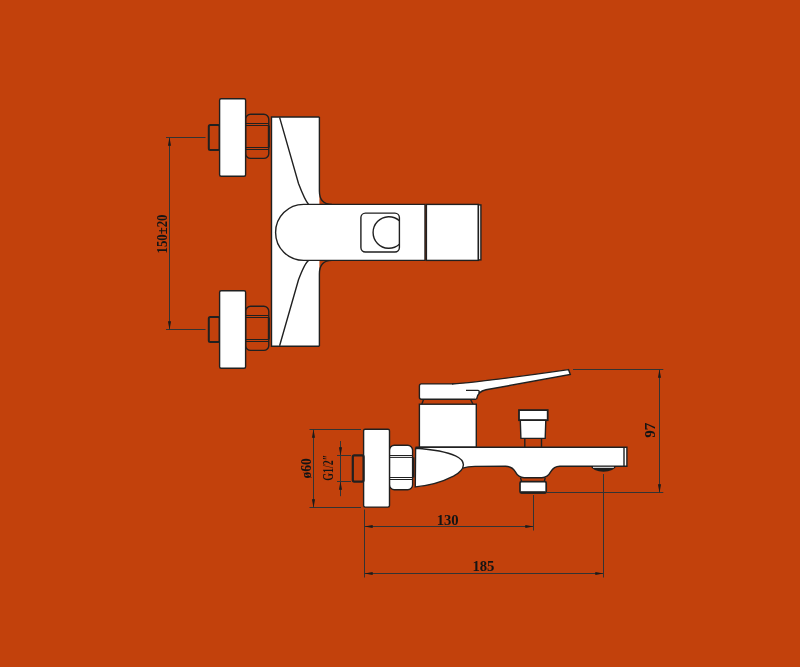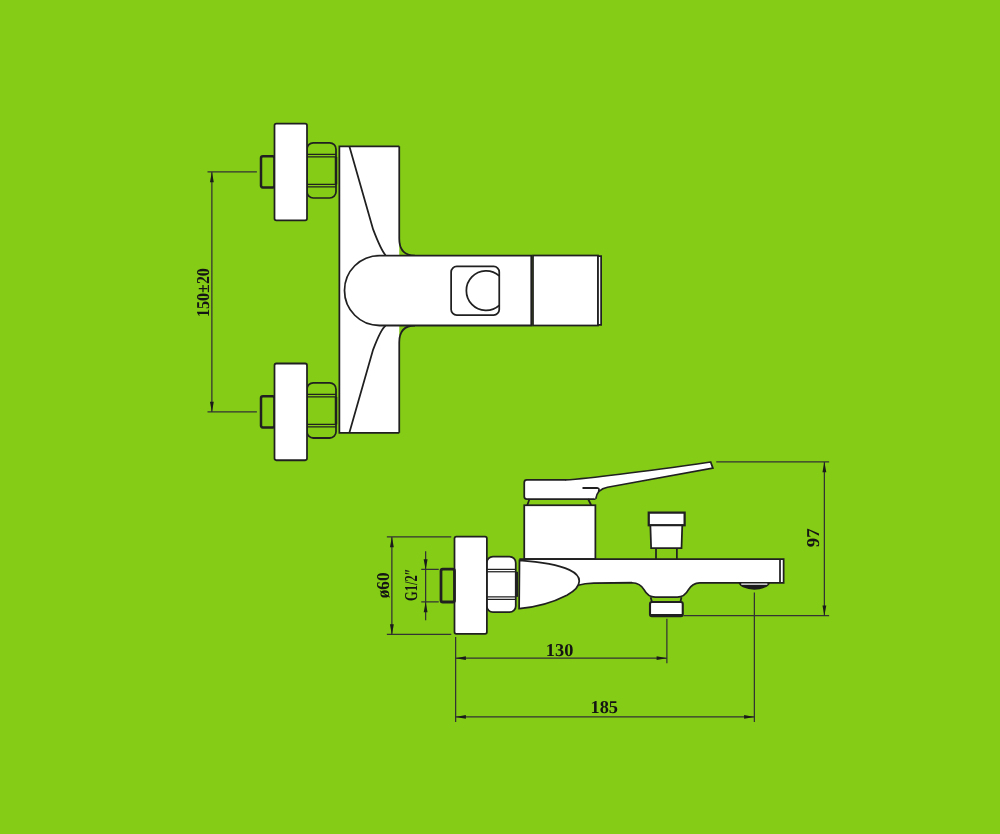--- a/index.html
+++ b/index.html
@@ -1,16 +1,16 @@
 <!DOCTYPE html>
 <html><head>
 <meta charset="utf-8">
 <style>
   html,body{margin:0;padding:0;background:#fff;}
-  .page{width:800px;height:667px;position:relative;background:#84cc16;overflow:hidden;}
+  .page{width:800px;height:667px;position:relative;background:#c2410c;overflow:hidden;}
   svg{display:block;}
   text{font-family:"Liberation Serif",serif;font-weight:bold;fill:#141414;}
 </style>
 </head>
 <body>
 <div class="page">
 <svg width="800" height="667" viewBox="0 0 800 667">
 <g fill="none" stroke="#202020" stroke-width="1.4">
 
 <rect x="208.8" y="125" width="10.8" height="24.9" rx="1.5" stroke-width="2"></rect>

